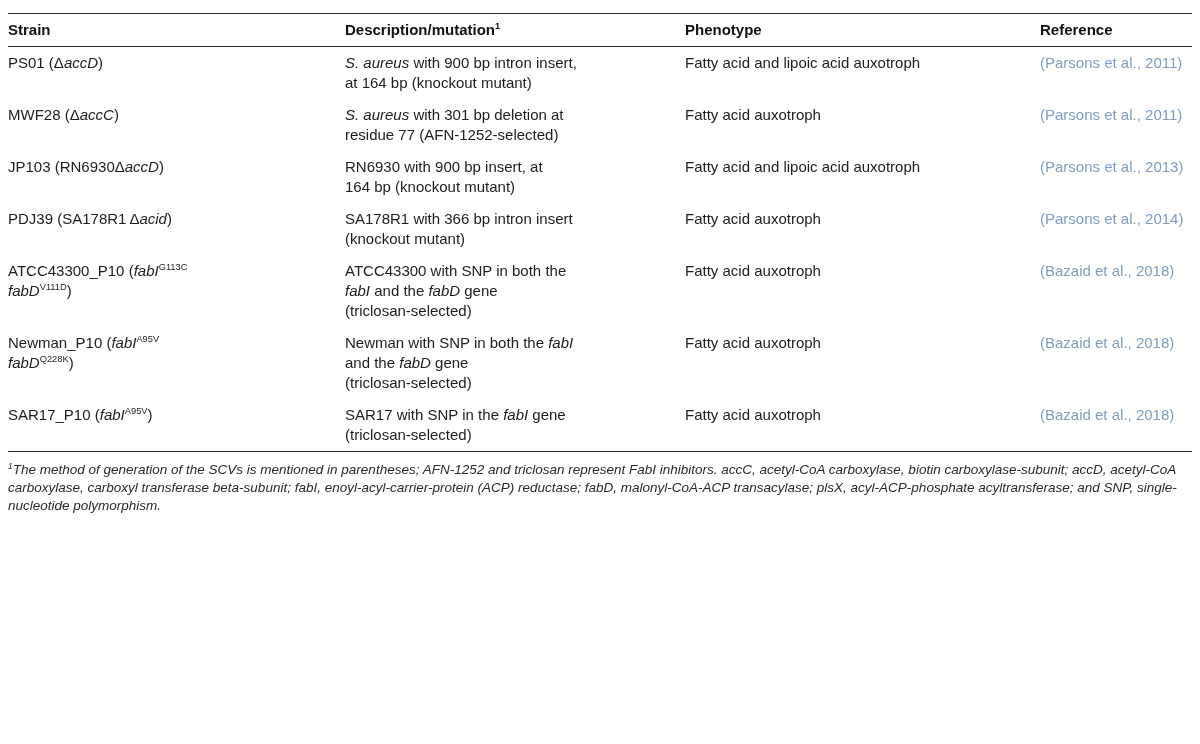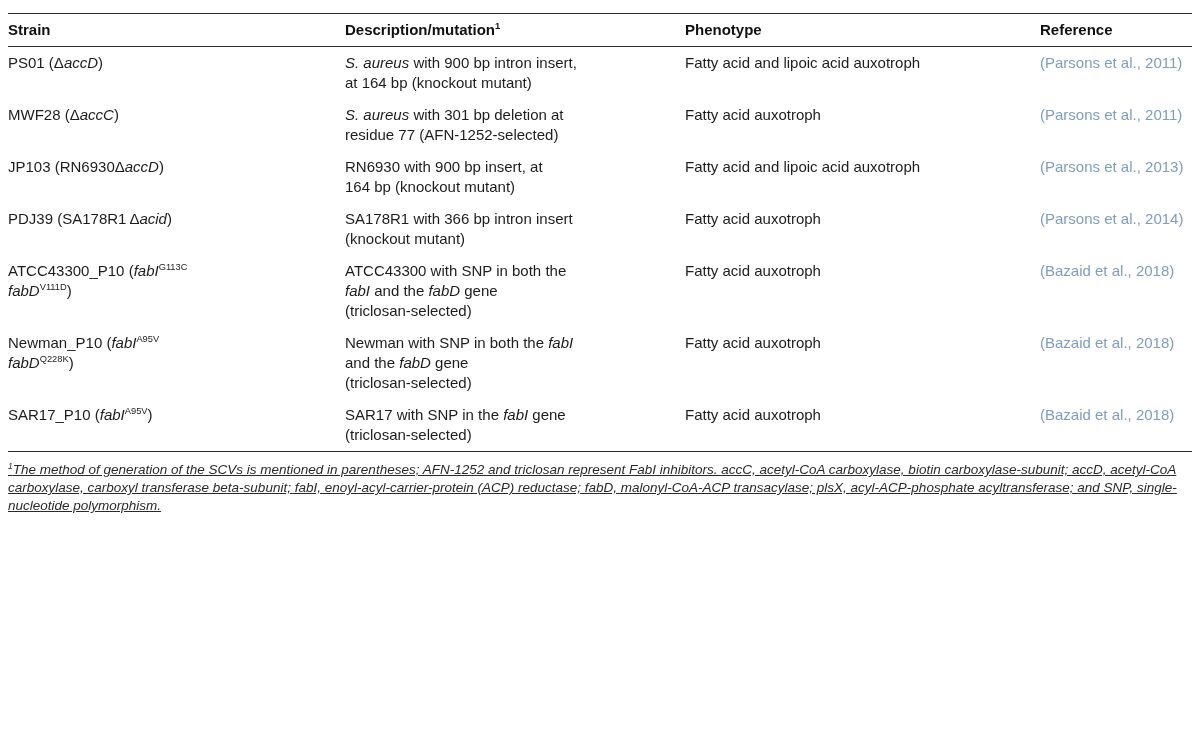--- a/index.html
+++ b/index.html
@@ -51,21 +51,20 @@
     font-size: 62%;
     line-height: 0;
     vertical-align: super;
   }
   .footnote {
     font-style: italic;
     font-size: 13.5px;
     line-height: 18px;
     color: #2a2a2a;
     padding: 9px 0 6px 0;
-    text-decoration: underline;
   }
 </style>
 </head>
 <body>
 
 <div class="page">
   <table>
     <colgroup>
       <col style="width:337px">
       <col style="width:340px">

